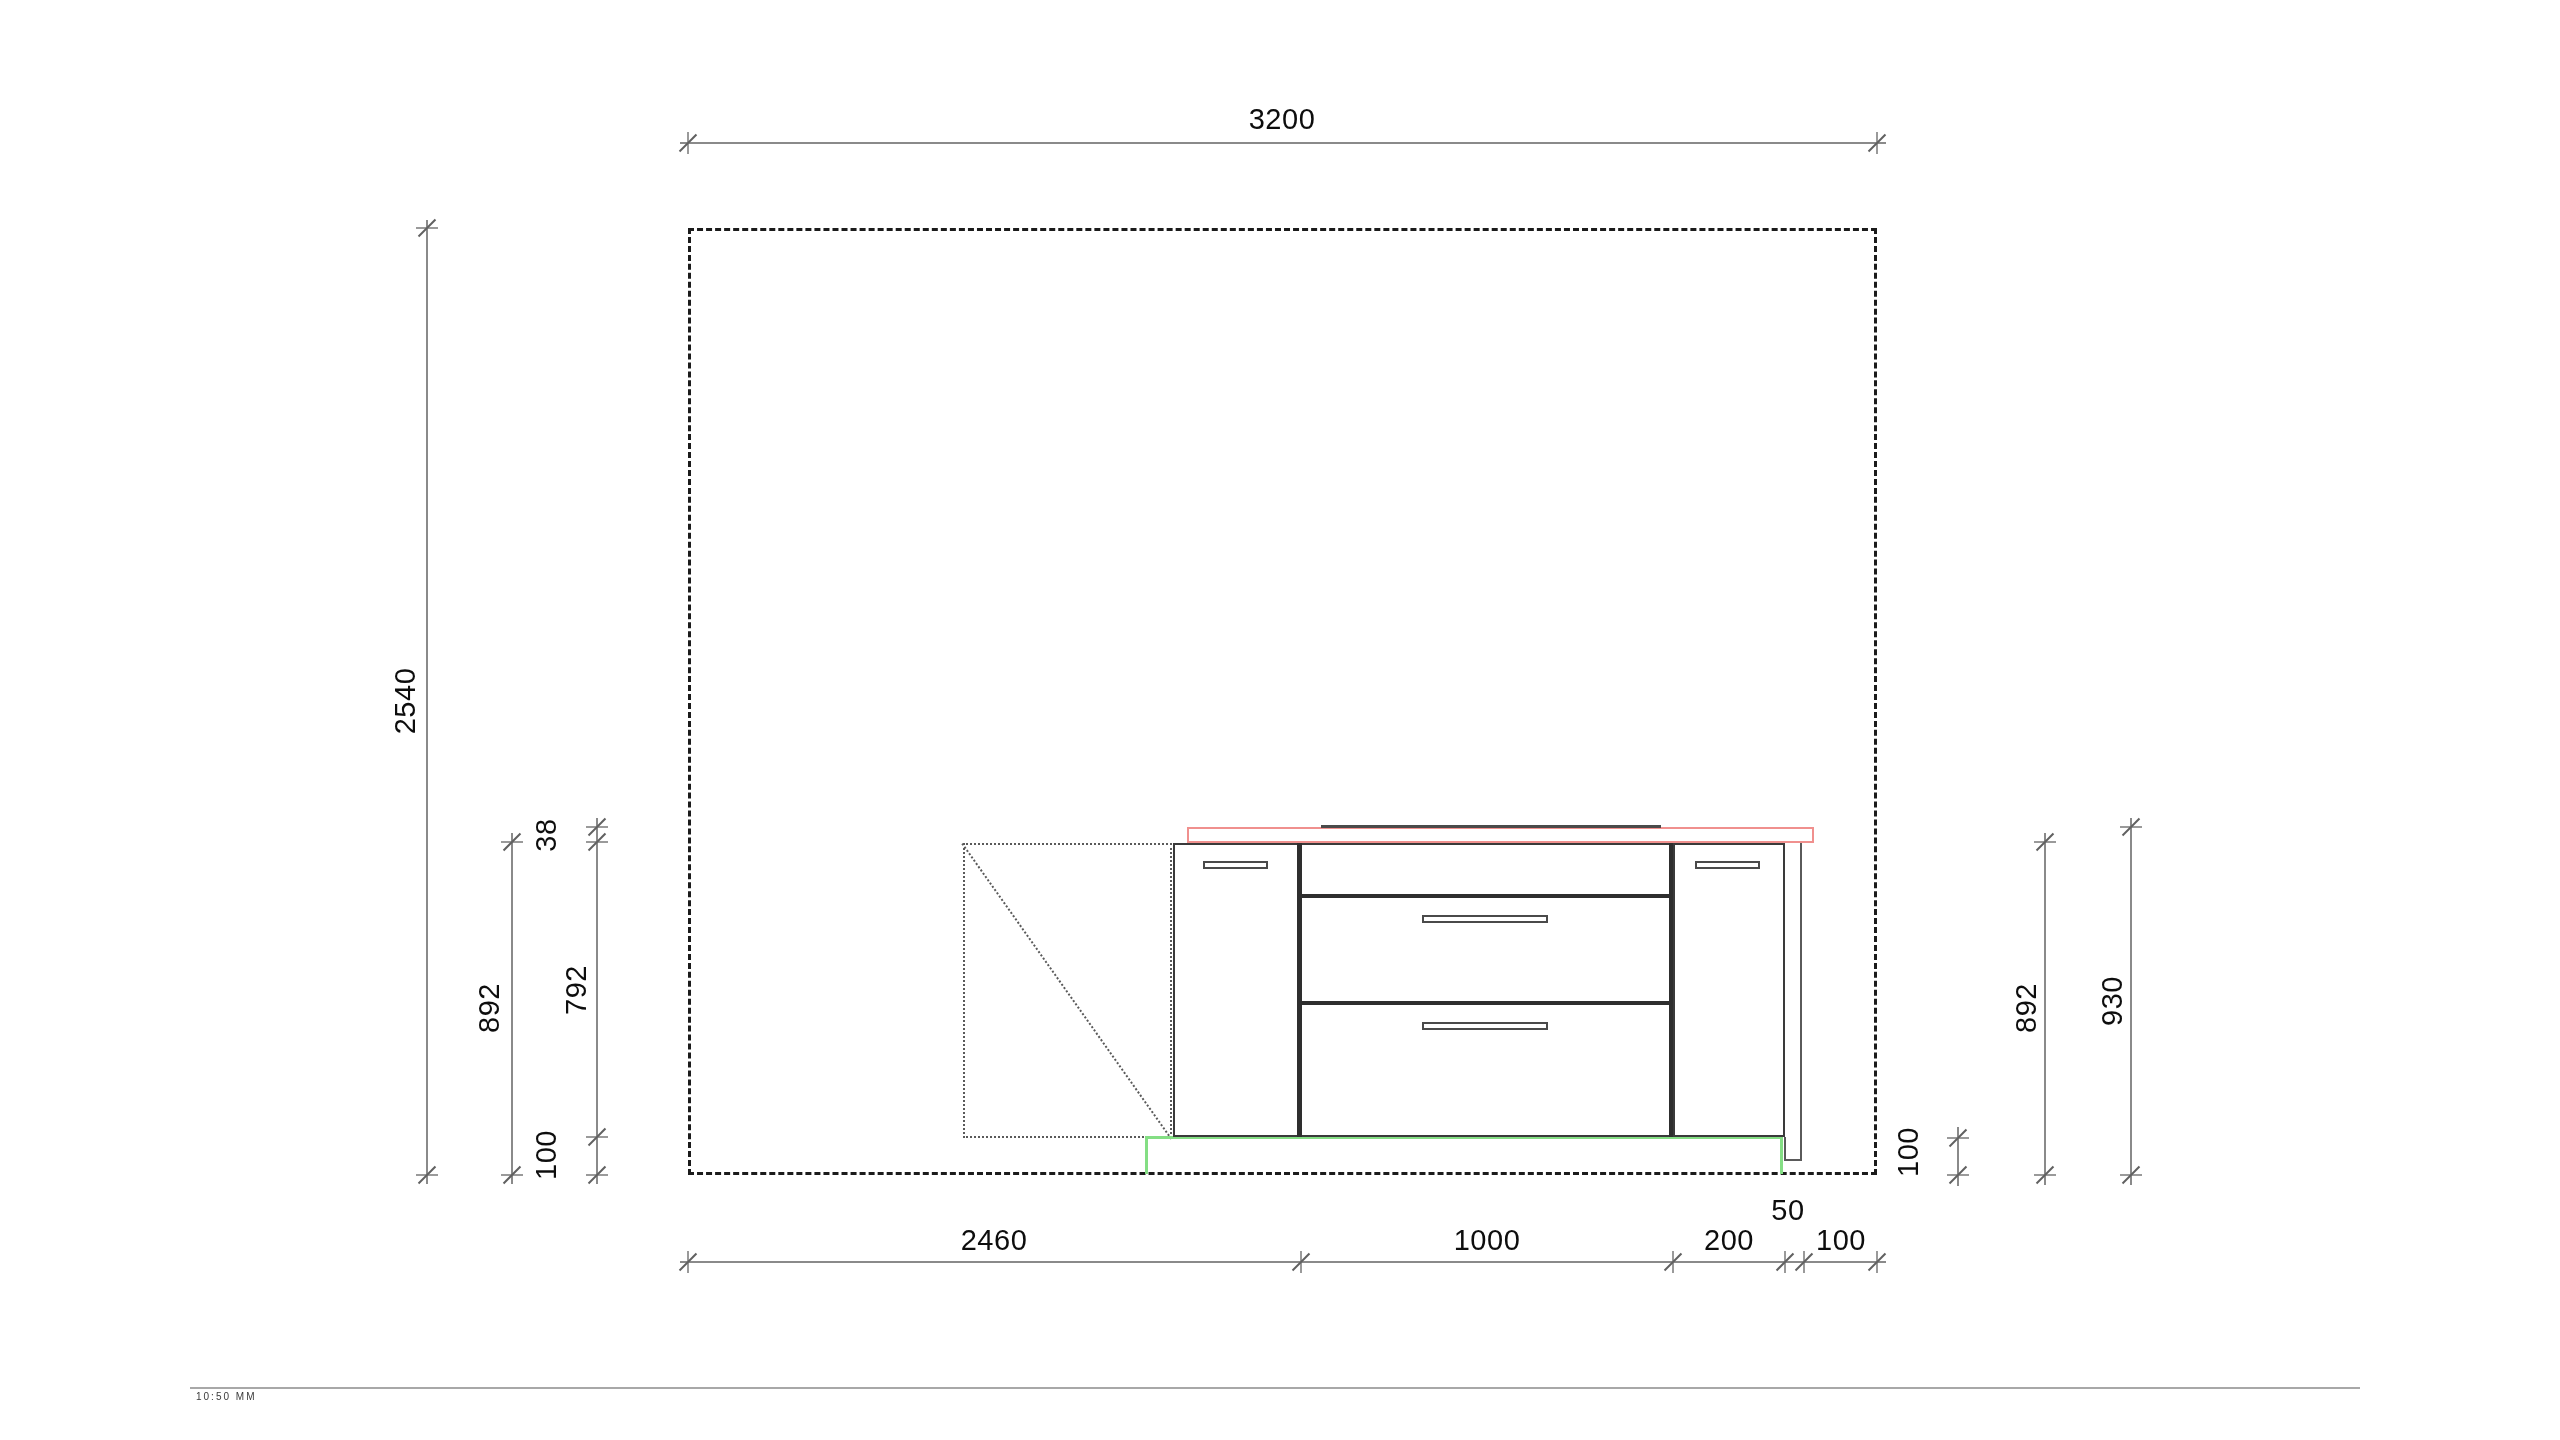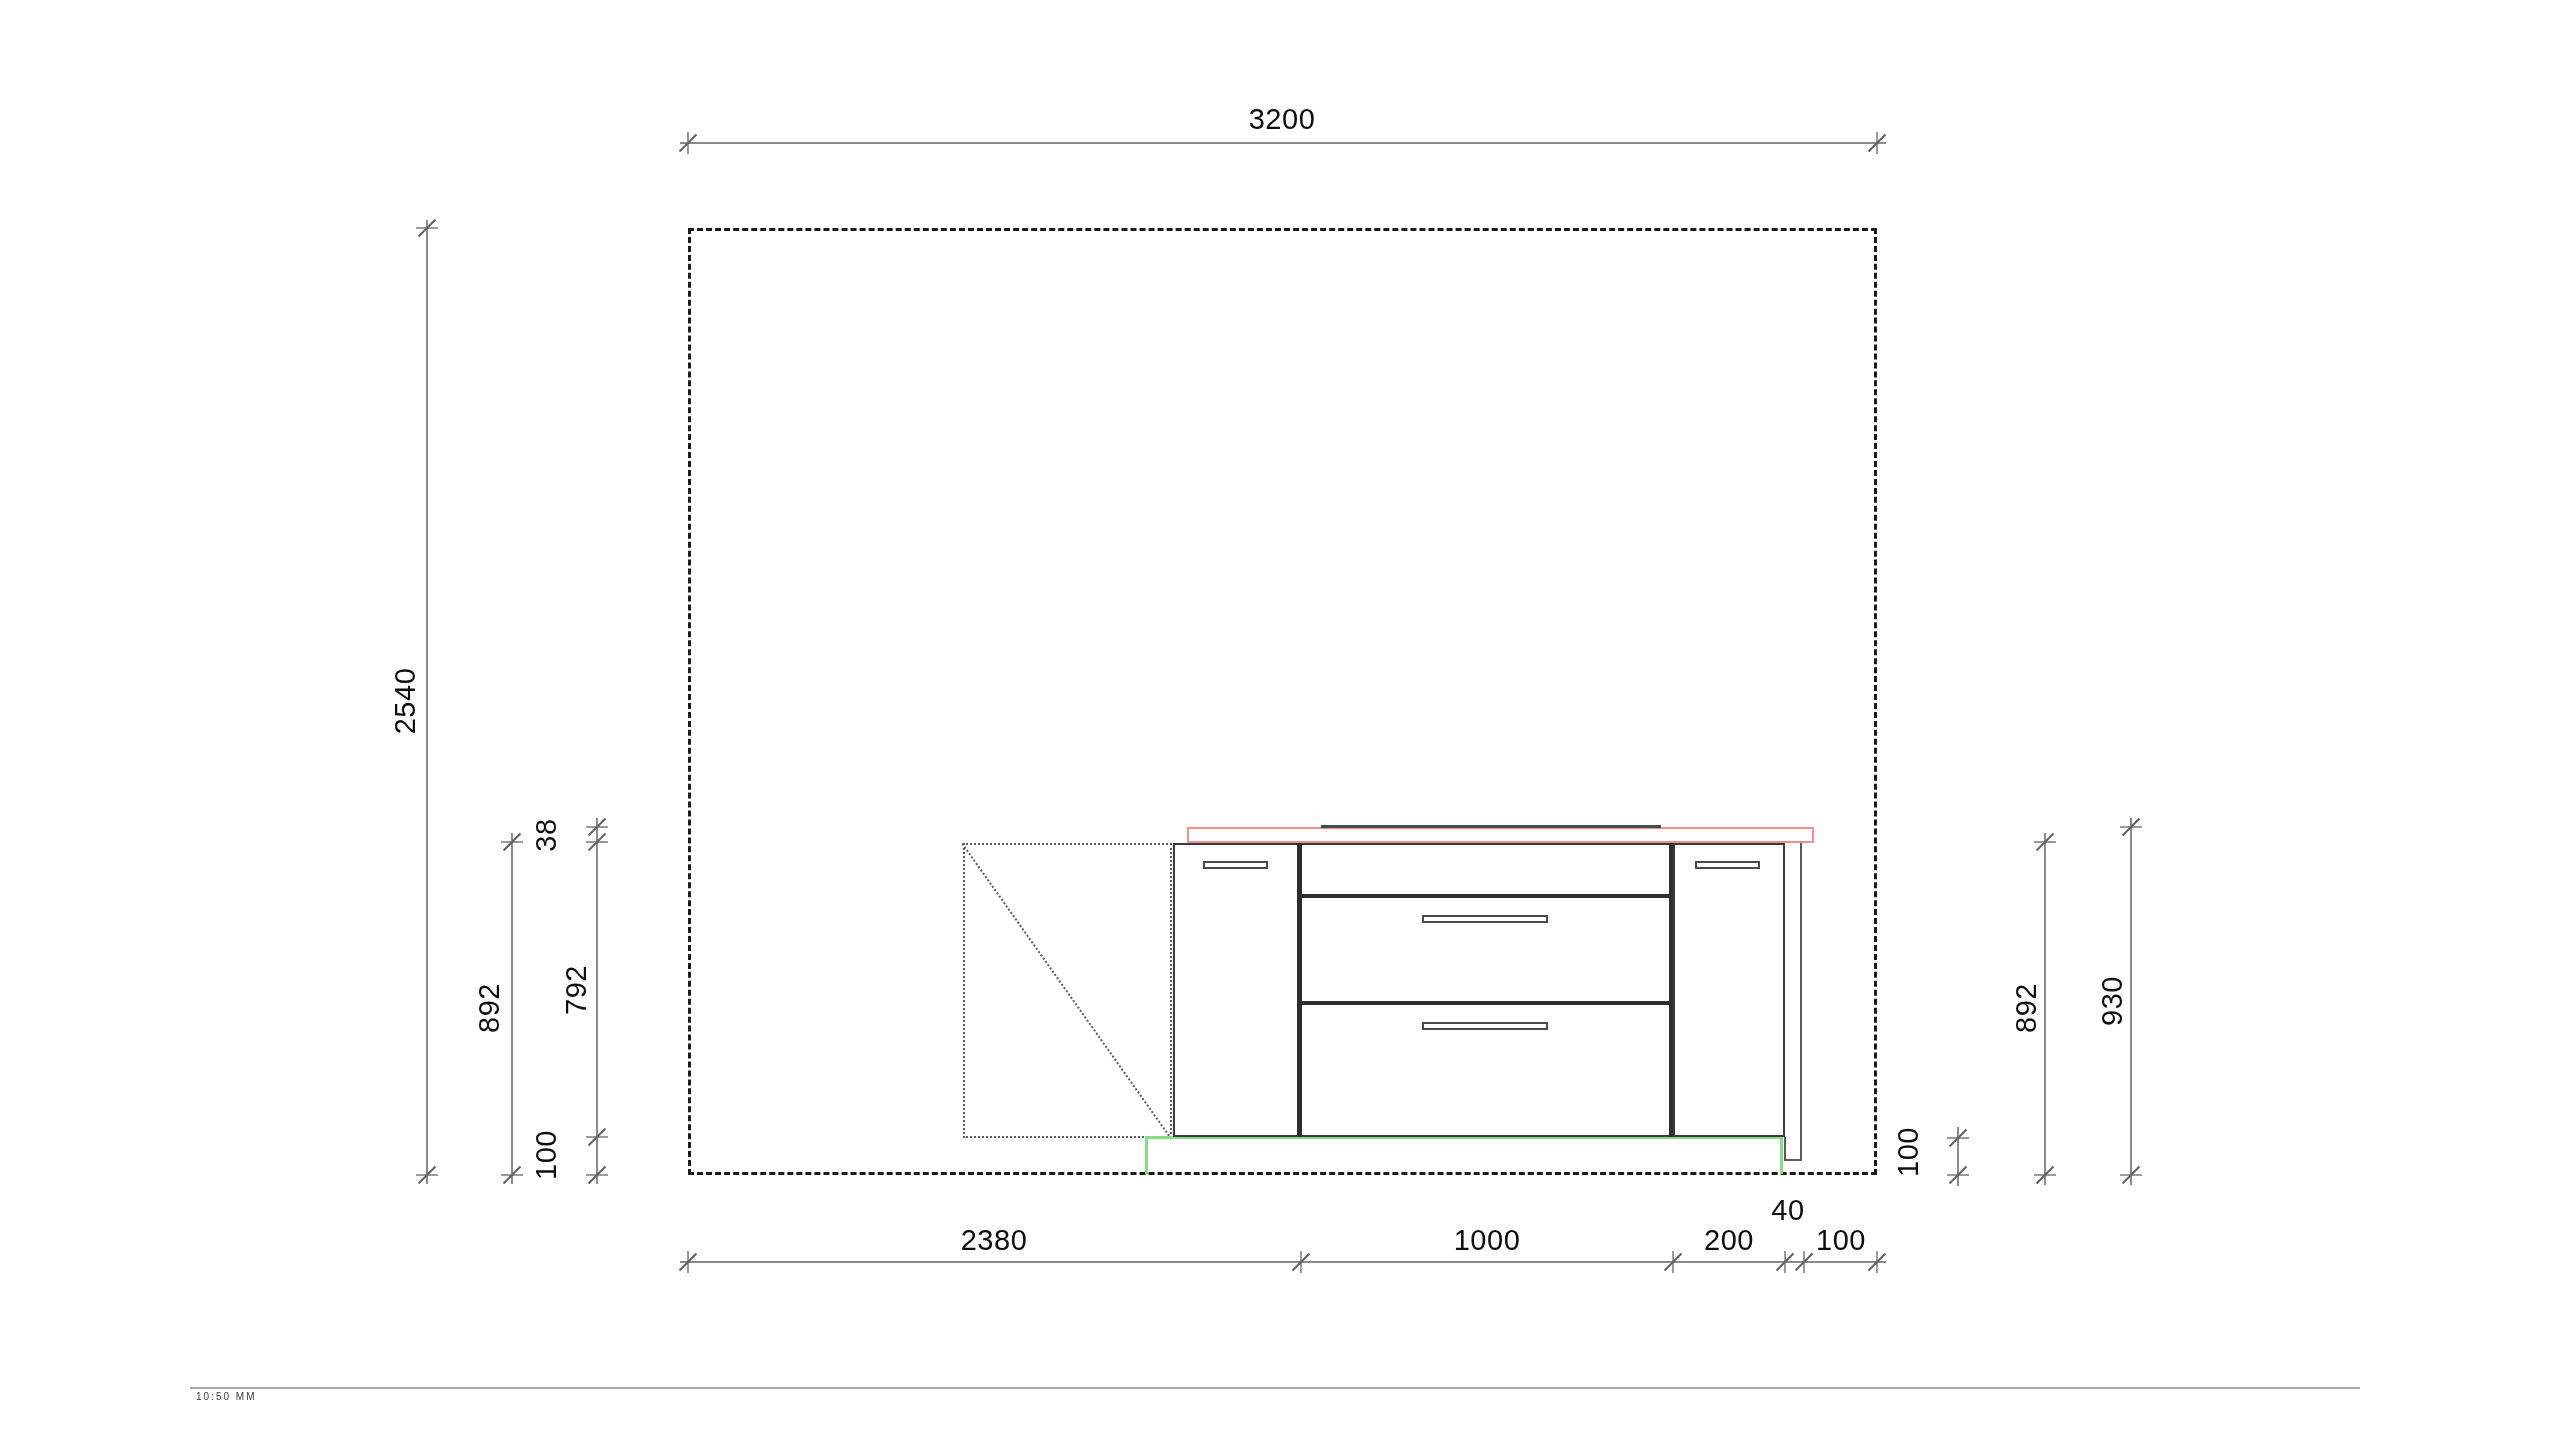--- a/index.html
+++ b/index.html
@@ -88,24 +88,24 @@
   <div class="stubv" style="left:1673px;top:1262px;"></div>
   <div class="stubv" style="left:1785px;top:1262px;"></div>
   <div class="stubv" style="left:1804px;top:1262px;"></div>
   <div class="stubv" style="left:1877px;top:1262px;"></div>
   <div class="tick" style="left:688px;top:1262px;"></div>
   <div class="tick" style="left:1301px;top:1262px;"></div>
   <div class="tick" style="left:1673px;top:1262px;"></div>
   <div class="tick" style="left:1785px;top:1262px;"></div>
   <div class="tick" style="left:1804px;top:1262px;"></div>
   <div class="tick" style="left:1877px;top:1262px;"></div>
-  <div class="dt" style="left:994px;top:1240px;">2380</div>
+  <div class="dt" style="left:994px;top:1240px;">2460</div>
   <div class="dt" style="left:1487px;top:1240px;">1000</div>
   <div class="dt" style="left:1729px;top:1240px;">200</div>
-  <div class="dt" style="left:1788px;top:1210px;">40</div>
+  <div class="dt" style="left:1788px;top:1210px;">50</div>
   <div class="dt" style="left:1841px;top:1240px;">100</div>
 
   <div style="position:absolute;left:963px;top:843px;width:209px;height:295px;border:2px dotted #5a5a5a;box-sizing:border-box;"></div>
   <div style="position:absolute;left:963px;top:843px;width:362px;height:0;border-top:2px dotted #5a5a5a;transform-origin:0 0;transform:rotate(54.7deg);"></div>
 
   <div style="position:absolute;left:1145px;top:1136px;width:638px;height:3px;background:#84de84;"></div>
   <div style="position:absolute;left:1145px;top:1136px;width:3px;height:38px;background:#84de84;"></div>
   <div style="position:absolute;left:1780px;top:1136px;width:3px;height:38px;background:#84de84;"></div>
 
   <div class="unit" style="left:1173px;top:843px;width:127px;height:294px;"></div>

